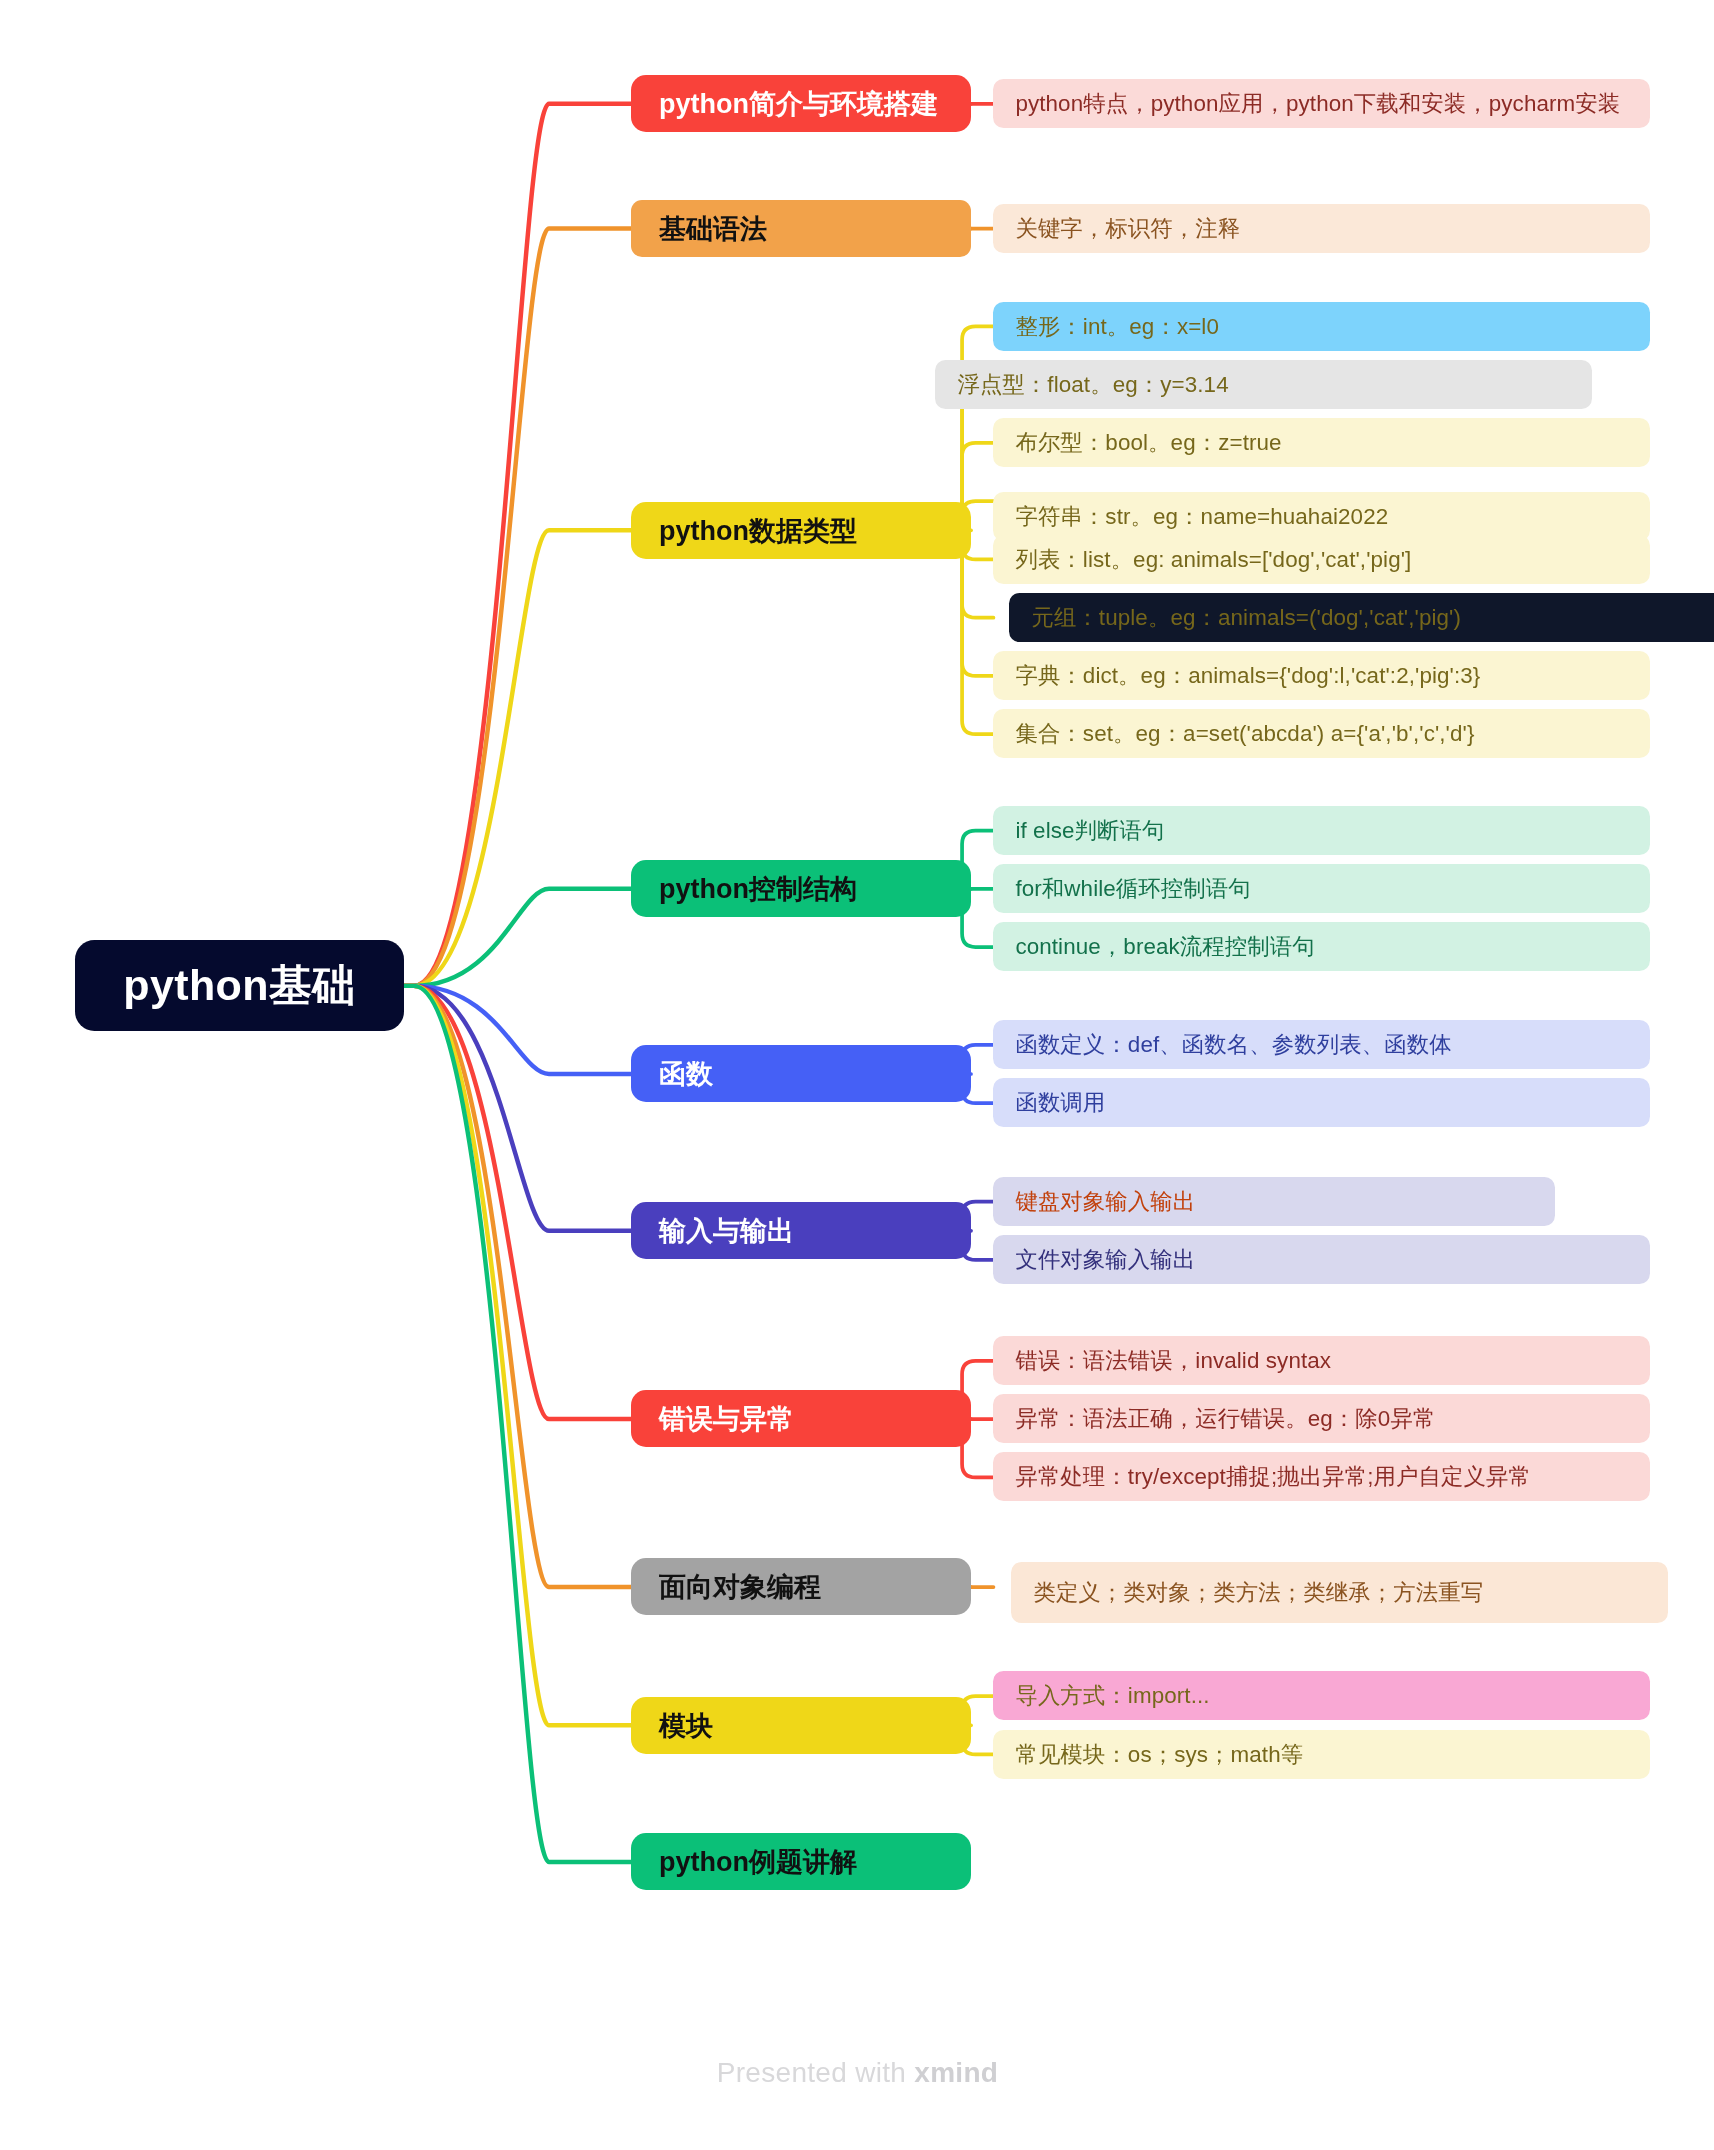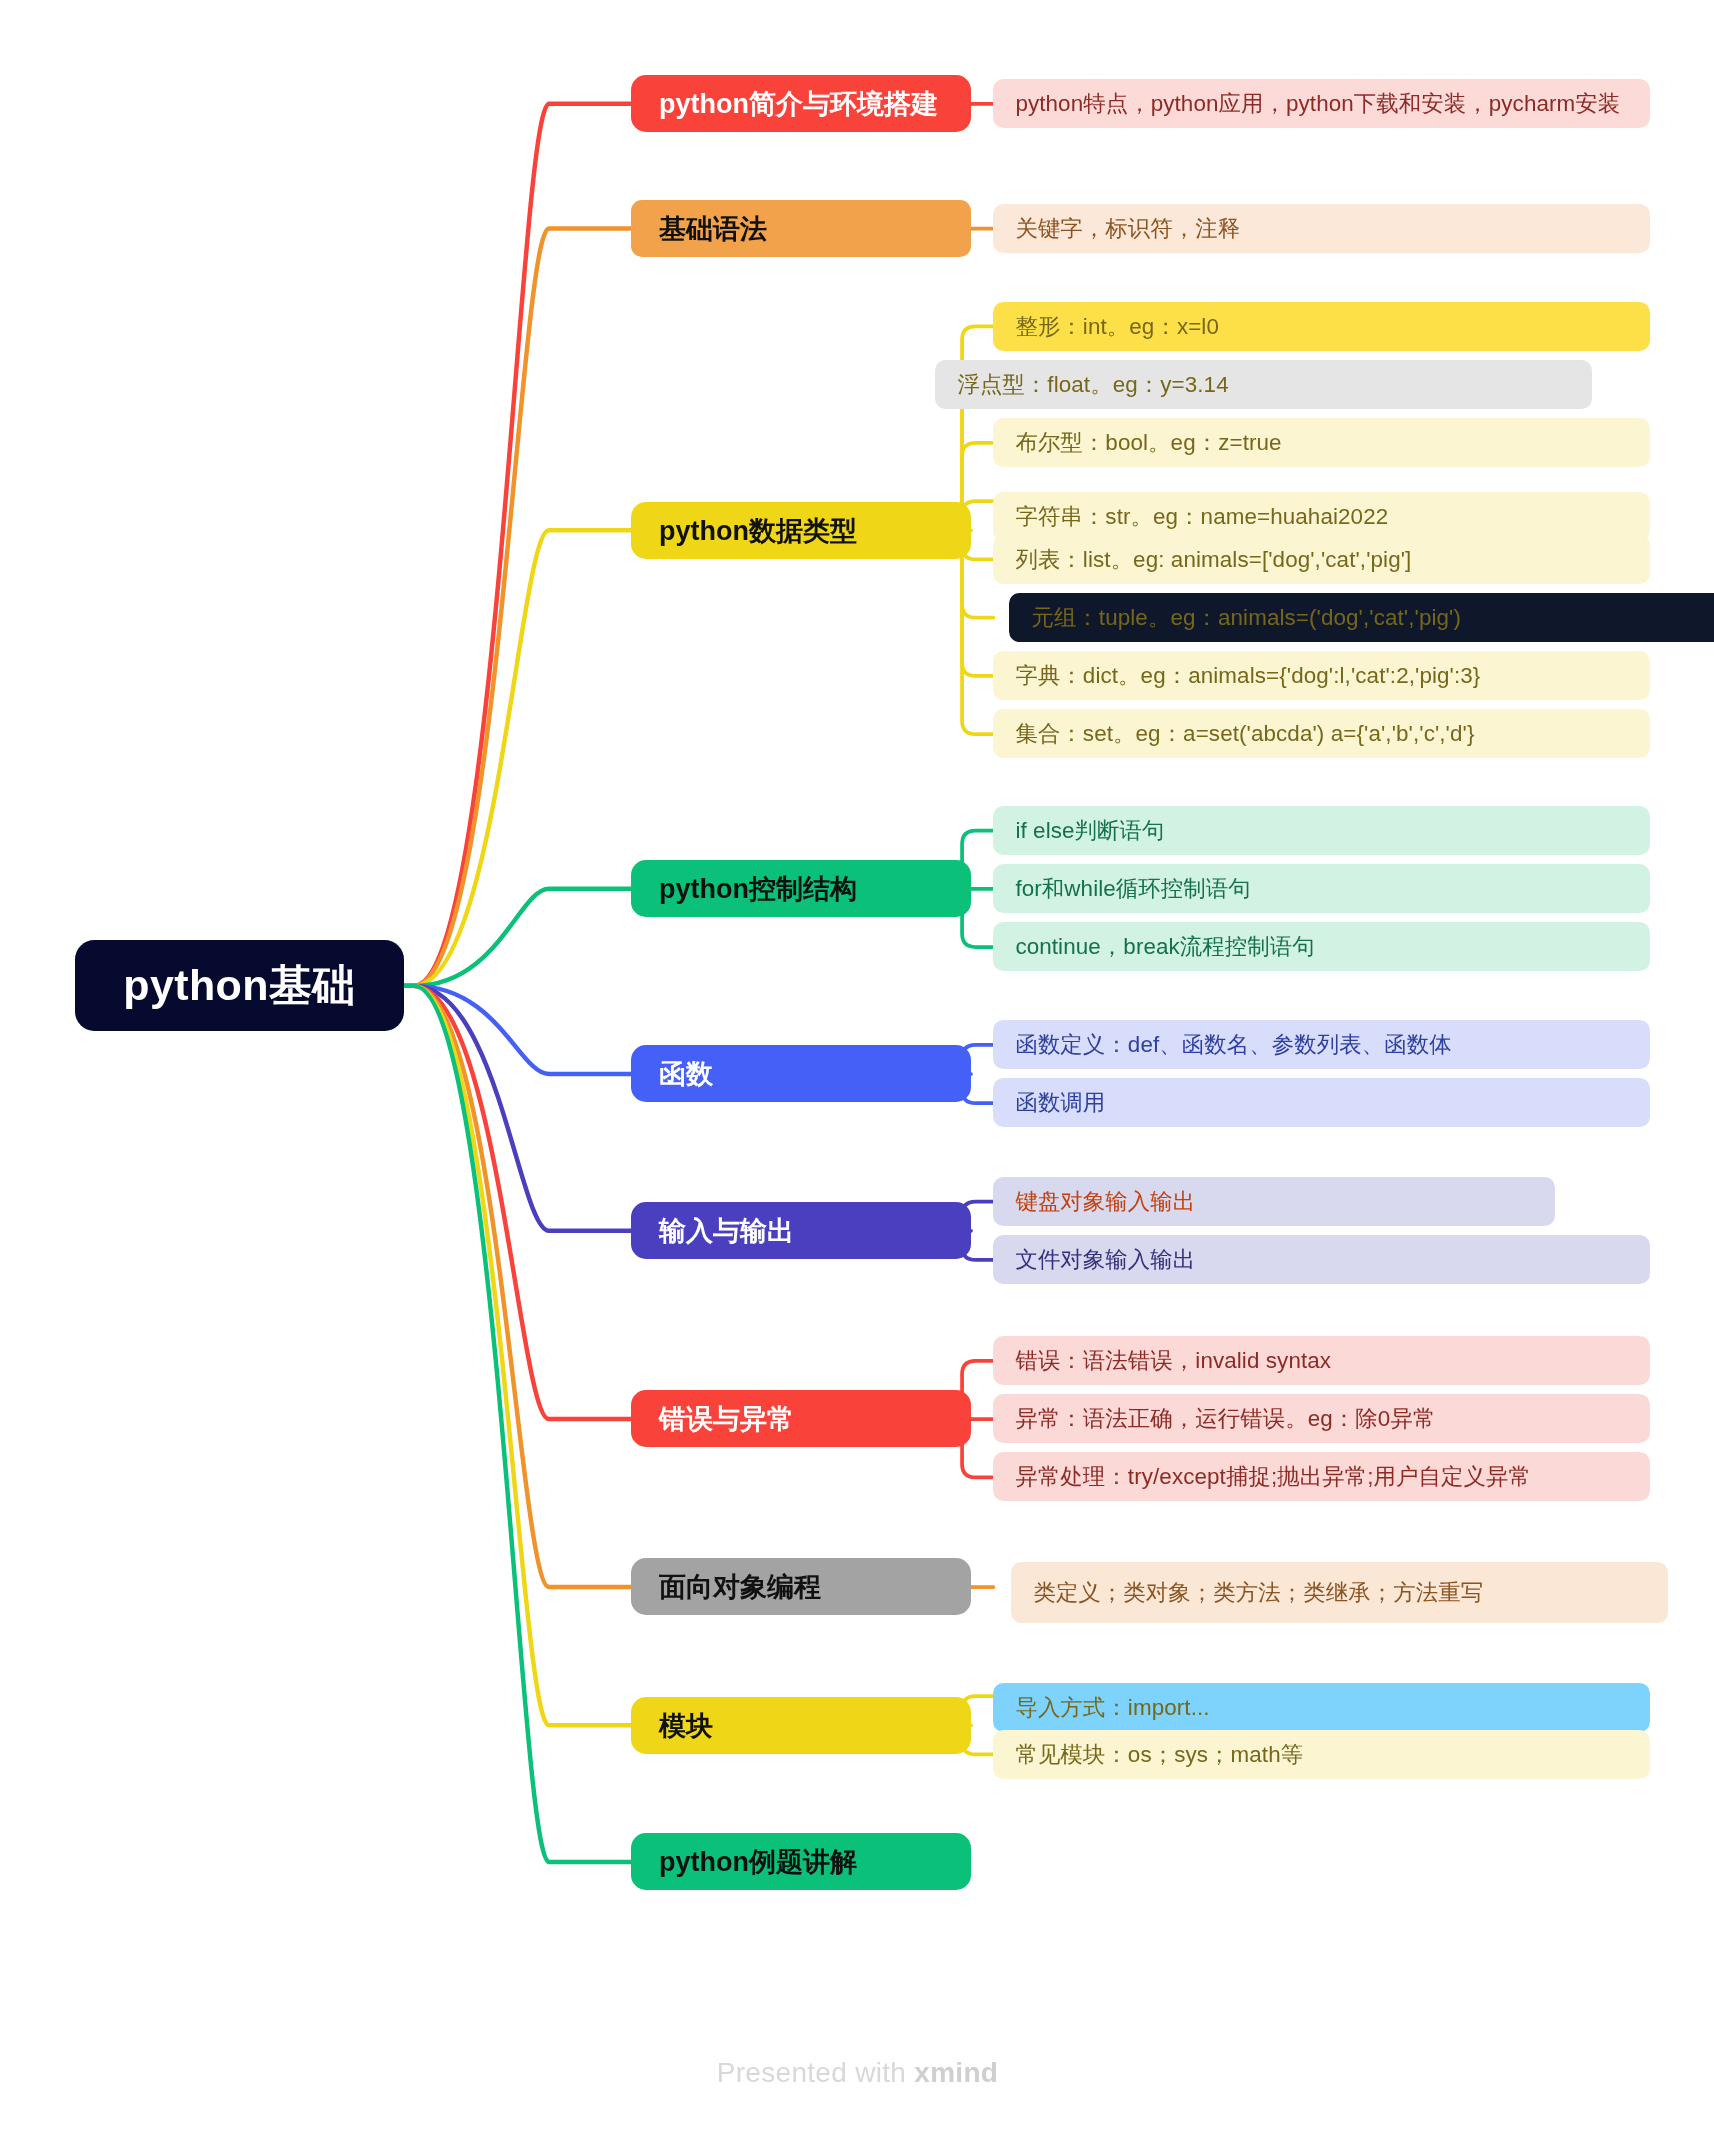--- a/index.html
+++ b/index.html
@@ -129,21 +129,21 @@
       </div>
       <div class="node topic" style="left: 631px; top: 200px; width: 340px; height: 57px; background: rgb(242, 162, 74); color: rgb(17, 17, 17); border-radius: 11px;">
         <span>基础语法</span>
       </div>
       <div class="node leaf" style="left: 993px; top: 204px; width: 657px; height: 49px; background: rgb(251, 232, 216); color: rgb(138, 83, 32);">
         <span>关键字，标识符，注释</span>
       </div>
       <div class="node topic" style="left: 631px; top: 502px; width: 340px; height: 57px; background: rgb(239, 215, 24); color: rgb(17, 17, 17);">
         <span>python数据类型</span>
       </div>
-      <div class="node leaf" style="left: 993px; top: 302px; width: 657px; height: 49px; background: #fde047; color: rgb(118, 103, 27);">
+      <div class="node leaf" style="left: 993px; top: 302px; width: 657px; height: 49px; background: #7dd3fc; color: rgb(118, 103, 27);">
         <span>整形：int。eg：x=l0</span>
       </div>
       <div class="node leaf" style="left: 935px; top: 360px; width: 657px; height: 49px; background: #e5e5e5; color: rgb(118, 103, 27);">
         <span>浮点型：float。eg：y=3.14</span>
       </div>
       <div class="node leaf" style="left: 993px; top: 418px; width: 657px; height: 49px; background: rgb(251, 245, 210); color: rgb(118, 103, 27);">
         <span>布尔型：bool。eg：z=true</span>
       </div>
       <div class="node leaf" style="left: 993px; top: 492px; width: 657px; height: 49px; background: rgb(251, 245, 210); color: rgb(118, 103, 27);">
         <span>字符串：str。eg：name=huahai2022</span>
@@ -204,21 +204,21 @@
       </div>
       <div class="node topic" style="left: 631px; top: 1558px; width: 340px; height: 57px; background: #a3a3a3; color: rgb(17, 17, 17);">
         <span>面向对象编程</span>
       </div>
       <div class="node leaf" style="left: 1011px; top: 1562px; width: 657px; height: 61px; background: rgb(251, 231, 214); color: rgb(138, 83, 32);">
         <span>类定义；类对象；类方法；类继承；方法重写</span>
       </div>
       <div class="node topic" style="left: 631px; top: 1697px; width: 340px; height: 57px; background: rgb(239, 215, 24); color: rgb(17, 17, 17);">
         <span>模块</span>
       </div>
-      <div class="node leaf" style="left: 993px; top: 1671px; width: 657px; height: 49px; background: #7dd3fc; color: rgb(118, 103, 27); margin-top: 12px;">
+      <div class="node leaf" style="left: 993px; top: 1671px; width: 657px; height: 49px; background: #f9a8d4; color: rgb(118, 103, 27);">
         <span>导入方式：import...</span>
       </div>
       <div class="node leaf" style="left: 993px; top: 1730px; width: 657px; height: 49px; background: rgb(251, 245, 210); color: rgb(118, 103, 27);">
         <span>常见模块：os；sys；math等</span>
       </div>
       <div class="node topic" style="left: 631px; top: 1833px; width: 340px; height: 57px; background: rgb(11, 192, 120); color: rgb(17, 17, 17);">
         <span>python例题讲解</span>
       </div>
     </div>
 

